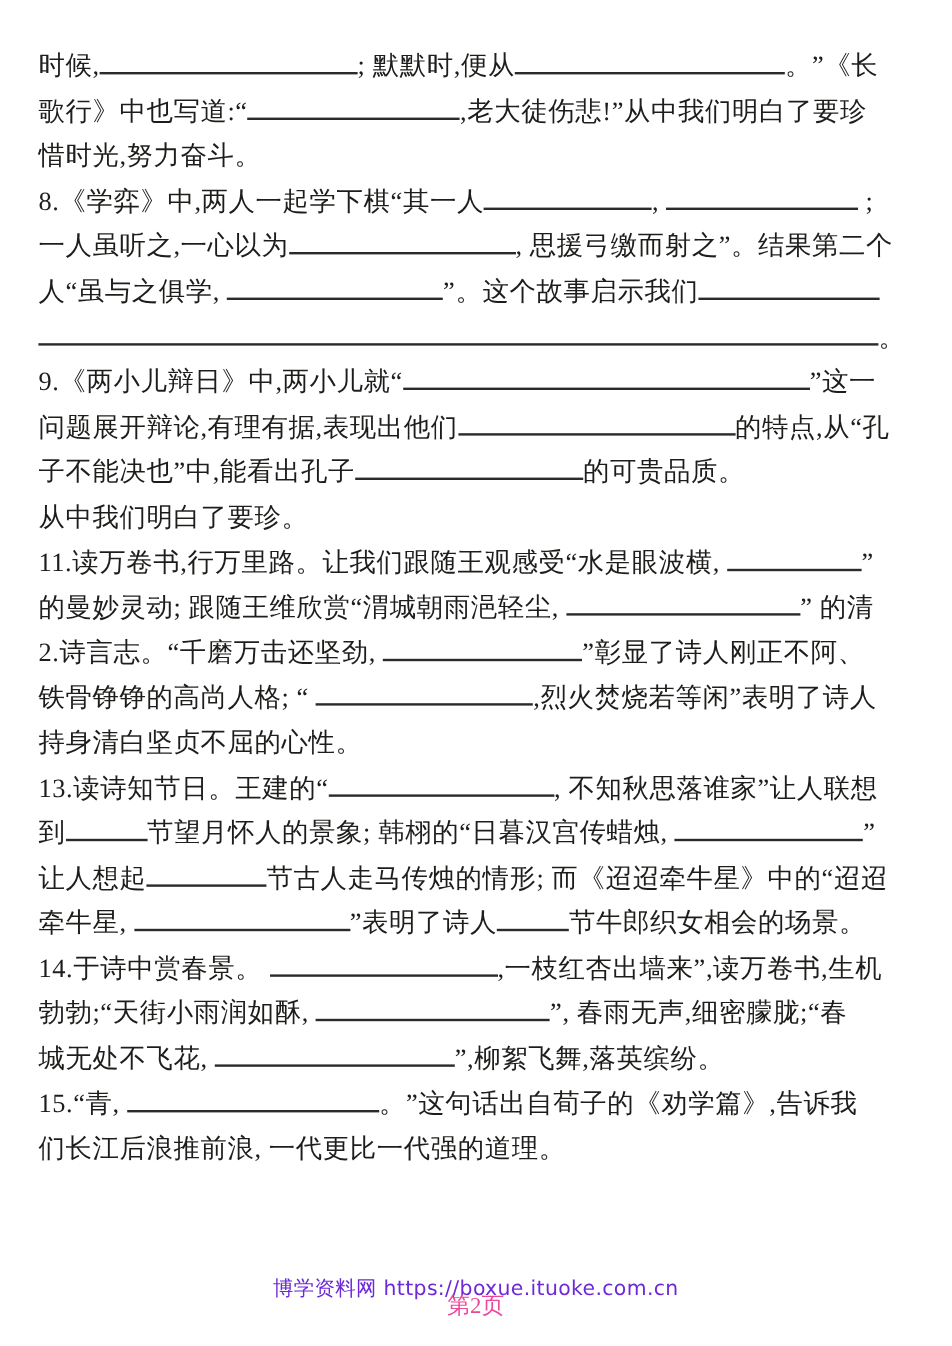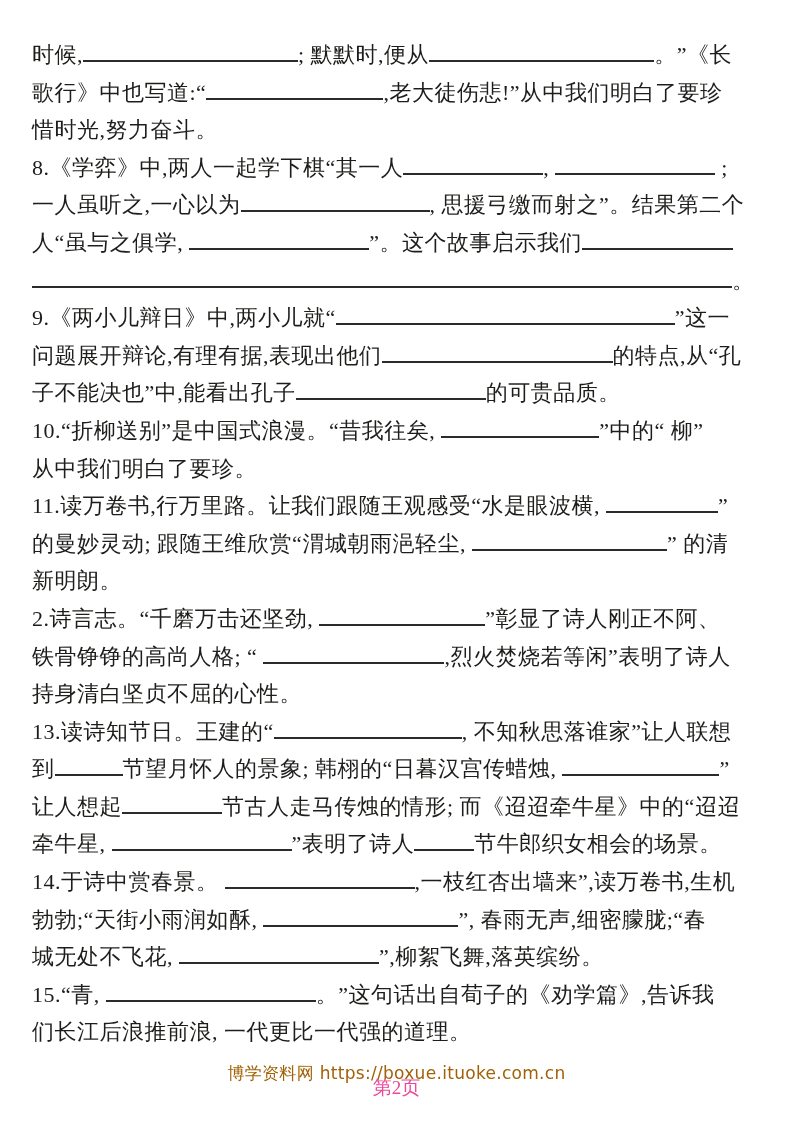--- a/index.html
+++ b/index.html
@@ -61,36 +61,34 @@
       <div class="text-line"><span>时候,</span><span class="blank" style="width: 215px; border-bottom-color: rgb(43, 43, 41);"></span><span>; 默默时,便从</span><span class="blank" style="width: 225px; border-bottom-color: rgb(43, 43, 41);"></span><span>。”《长</span></div>
       <div class="text-line"><span>歌行》中也写道:“</span><span class="blank" style="width: 177px; border-bottom-color: rgb(43, 43, 41);"></span><span>,老大徒伤悲!”从中我们明白了要珍</span></div>
       <div class="text-line"><span>惜时光,努力奋斗。</span></div>
       <div class="text-line"><span>8.《学弈》中,两人一起学下棋“其一人</span><span class="blank" style="width: 140px; border-bottom-color: rgb(43, 43, 41);"></span><span>, </span><span class="blank" style="width: 160px; border-bottom-color: rgb(43, 43, 41);"></span><span> ;</span></div>
       <div class="text-line"><span>一人虽听之,一心以为</span><span class="blank" style="width: 189px; border-bottom-color: rgb(43, 43, 41);"></span><span>, 思援弓缴而射之”。结果第二个</span></div>
       <div class="text-line"><span>人“虽与之俱学, </span><span class="blank" style="width: 180px; border-bottom-color: rgb(43, 43, 41);"></span><span>”。这个故事启示我们</span><span class="blank" style="width: 151px; border-bottom-color: rgb(43, 43, 41);"></span></div>
       <div class="text-line"><span class="blank" style="width: 700px; border-bottom-color: rgb(43, 43, 41);"></span><span>。</span></div>
       <div class="text-line"><span>9.《两小儿辩日》中,两小儿就“</span><span class="blank" style="width: 339px; border-bottom-color: rgb(43, 43, 41);"></span><span>”这一</span></div>
       <div class="text-line"><span>问题展开辩论,有理有据,表现出他们</span><span class="blank" style="width: 231px; border-bottom-color: rgb(43, 43, 41);"></span><span>的特点,从“孔</span></div>
       <div class="text-line"><span>子不能决也”中,能看出孔子</span><span class="blank" style="width: 190px; border-bottom-color: rgb(43, 43, 41);"></span><span>的可贵品质。</span></div>
-      <div class="text-line"><span>10.“折柳送别”是中国式浪漫。“昔我往矣, </span><span class="blank" style="width: 158px; border-bottom-color: rgb(43, 43, 41);"></span><span>”中的“ 柳”</span></div>
       <div class="text-line"><span>从中我们明白了要珍。</span></div>
       <div class="text-line"><span>11.读万卷书,行万里路。让我们跟随王观感受“水是眼波横, </span><span class="blank" style="width: 112px; border-bottom-color: rgb(43, 43, 41);"></span><span>”</span></div>
       <div class="text-line"><span>的曼妙灵动; 跟随王维欣赏“渭城朝雨浥轻尘, </span><span class="blank" style="width: 195px; border-bottom-color: rgb(43, 43, 41);"></span><span>” 的清</span></div>
-      <div class="text-line"><span>新明朗。</span></div>
       <div class="text-line"><span>2.诗言志。“千磨万击还坚劲, </span><span class="blank" style="width: 166px; border-bottom-color: rgb(43, 43, 41);"></span><span>”彰显了诗人刚正不阿、</span></div>
       <div class="text-line"><span>铁骨铮铮的高尚人格; “ </span><span class="blank" style="width: 181px; border-bottom-color: rgb(43, 43, 41);"></span><span>,烈火焚烧若等闲”表明了诗人</span></div>
       <div class="text-line"><span>持身清白坚贞不屈的心性。</span></div>
       <div class="text-line"><span>13.读诗知节日。王建的“</span><span class="blank" style="width: 188px; border-bottom-color: rgb(43, 43, 41);"></span><span>, 不知秋思落谁家”让人联想</span></div>
       <div class="text-line"><span>到</span><span class="blank" style="width: 68px; border-bottom-color: rgb(43, 43, 41);"></span><span>节望月怀人的景象; 韩栩的“日暮汉宫传蜡烛, </span><span class="blank" style="width: 157px; border-bottom-color: rgb(43, 43, 41);"></span><span>”</span></div>
       <div class="text-line"><span>让人想起</span><span class="blank" style="width: 100px; border-bottom-color: rgb(43, 43, 41);"></span><span>节古人走马传烛的情形; 而《迢迢牵牛星》中的“迢迢</span></div>
       <div class="text-line"><span>牵牛星, </span><span class="blank" style="width: 180px; border-bottom-color: rgb(43, 43, 41);"></span><span>”表明了诗人</span><span class="blank" style="width: 60px; border-bottom-color: rgb(43, 43, 41);"></span><span>节牛郎织女相会的场景。</span></div>
       <div class="text-line"><span>14.于诗中赏春景。 </span><span class="blank" style="width: 190px; border-bottom-color: rgb(43, 43, 41);"></span><span>,一枝红杏出墙来”,读万卷书,生机</span></div>
       <div class="text-line"><span>勃勃;“天街小雨润如酥, </span><span class="blank" style="width: 195px; border-bottom-color: rgb(43, 43, 41);"></span><span>”, 春雨无声,细密朦胧;“春</span></div>
       <div class="text-line"><span>城无处不飞花, </span><span class="blank" style="width: 200px; border-bottom-color: rgb(43, 43, 41);"></span><span>”,柳絮飞舞,落英缤纷。</span></div>
       <div class="text-line"><span>15.“青, </span><span class="blank" style="width: 210px; border-bottom-color: rgb(43, 43, 41);"></span><span>。”这句话出自荀子的《劝学篇》,告诉我</span></div>
       <div class="text-line"><span>们长江后浪推前浪,  一代更比一代强的道理。</span></div>
     </div>
 
   <div class="footer">
-    <span class="watermark" style="color: #a16207;">博学资料网 https://boxue.ituoke.com.cn</span>
+    <span class="watermark" style="color: #6d28d9;">博学资料网 https://boxue.ituoke.com.cn</span>
     <div class="page-num" style="color: #ec4899;">第2页</div>
   </div>
 </div>
 
 </body></html>

